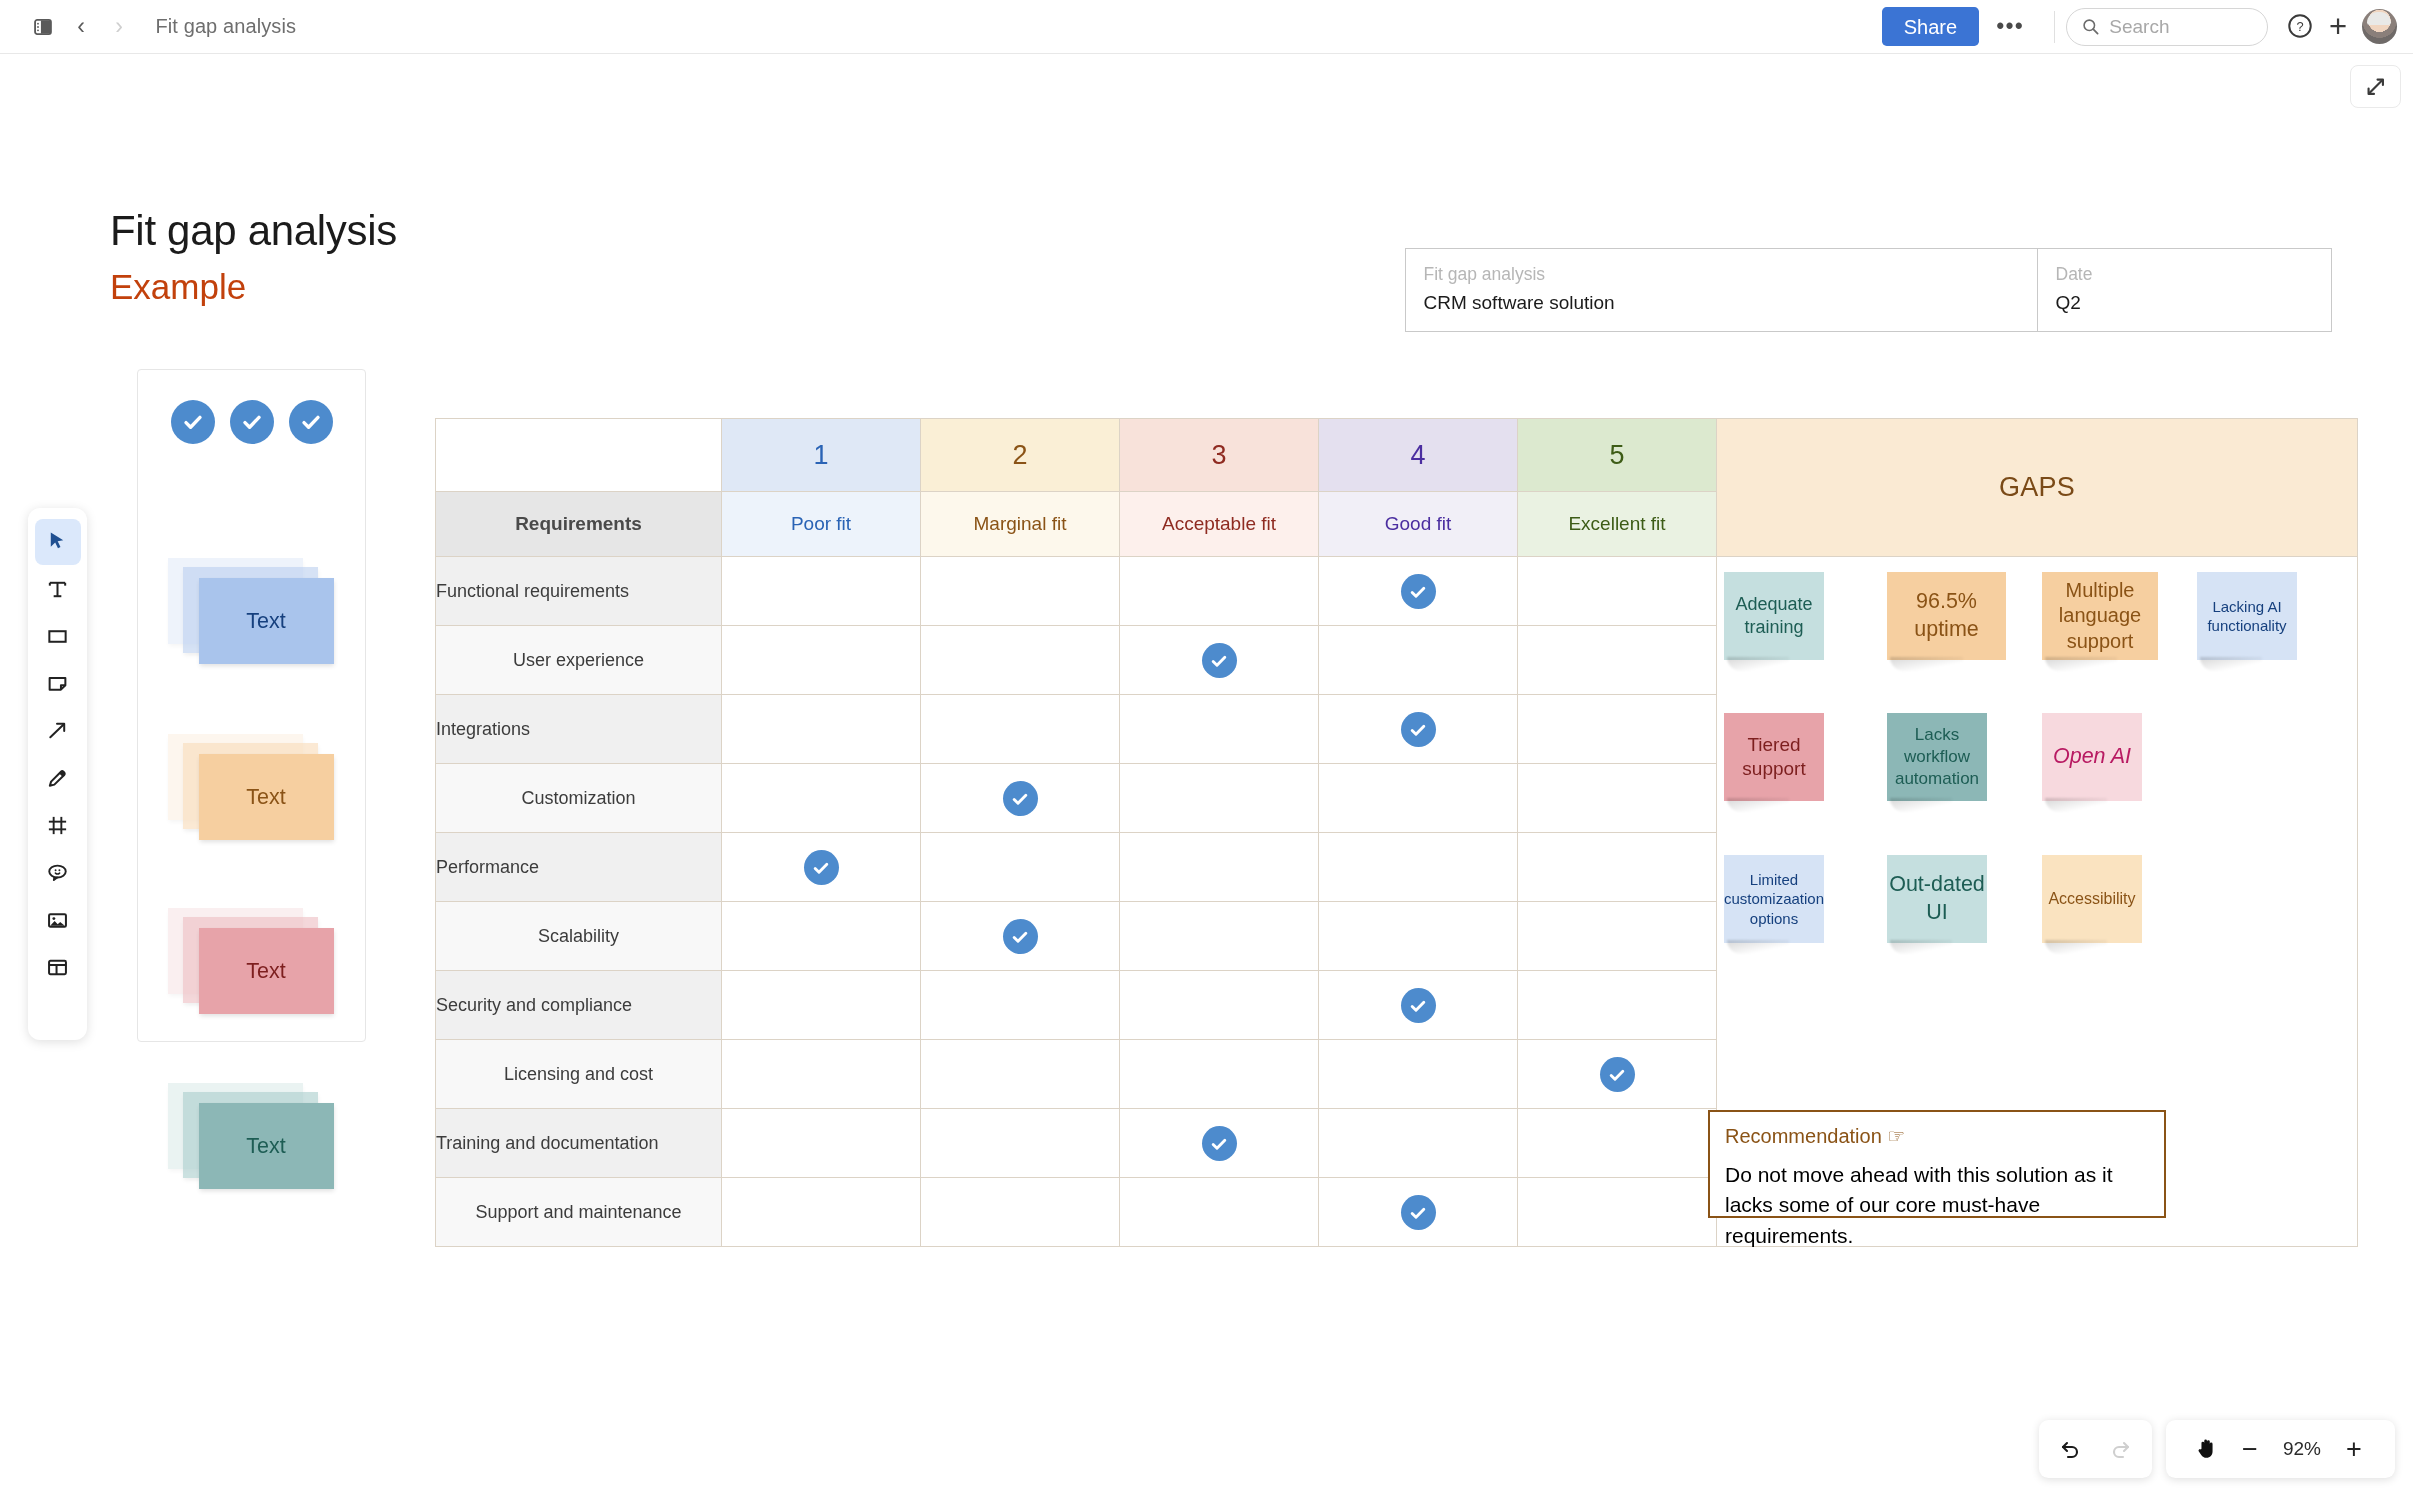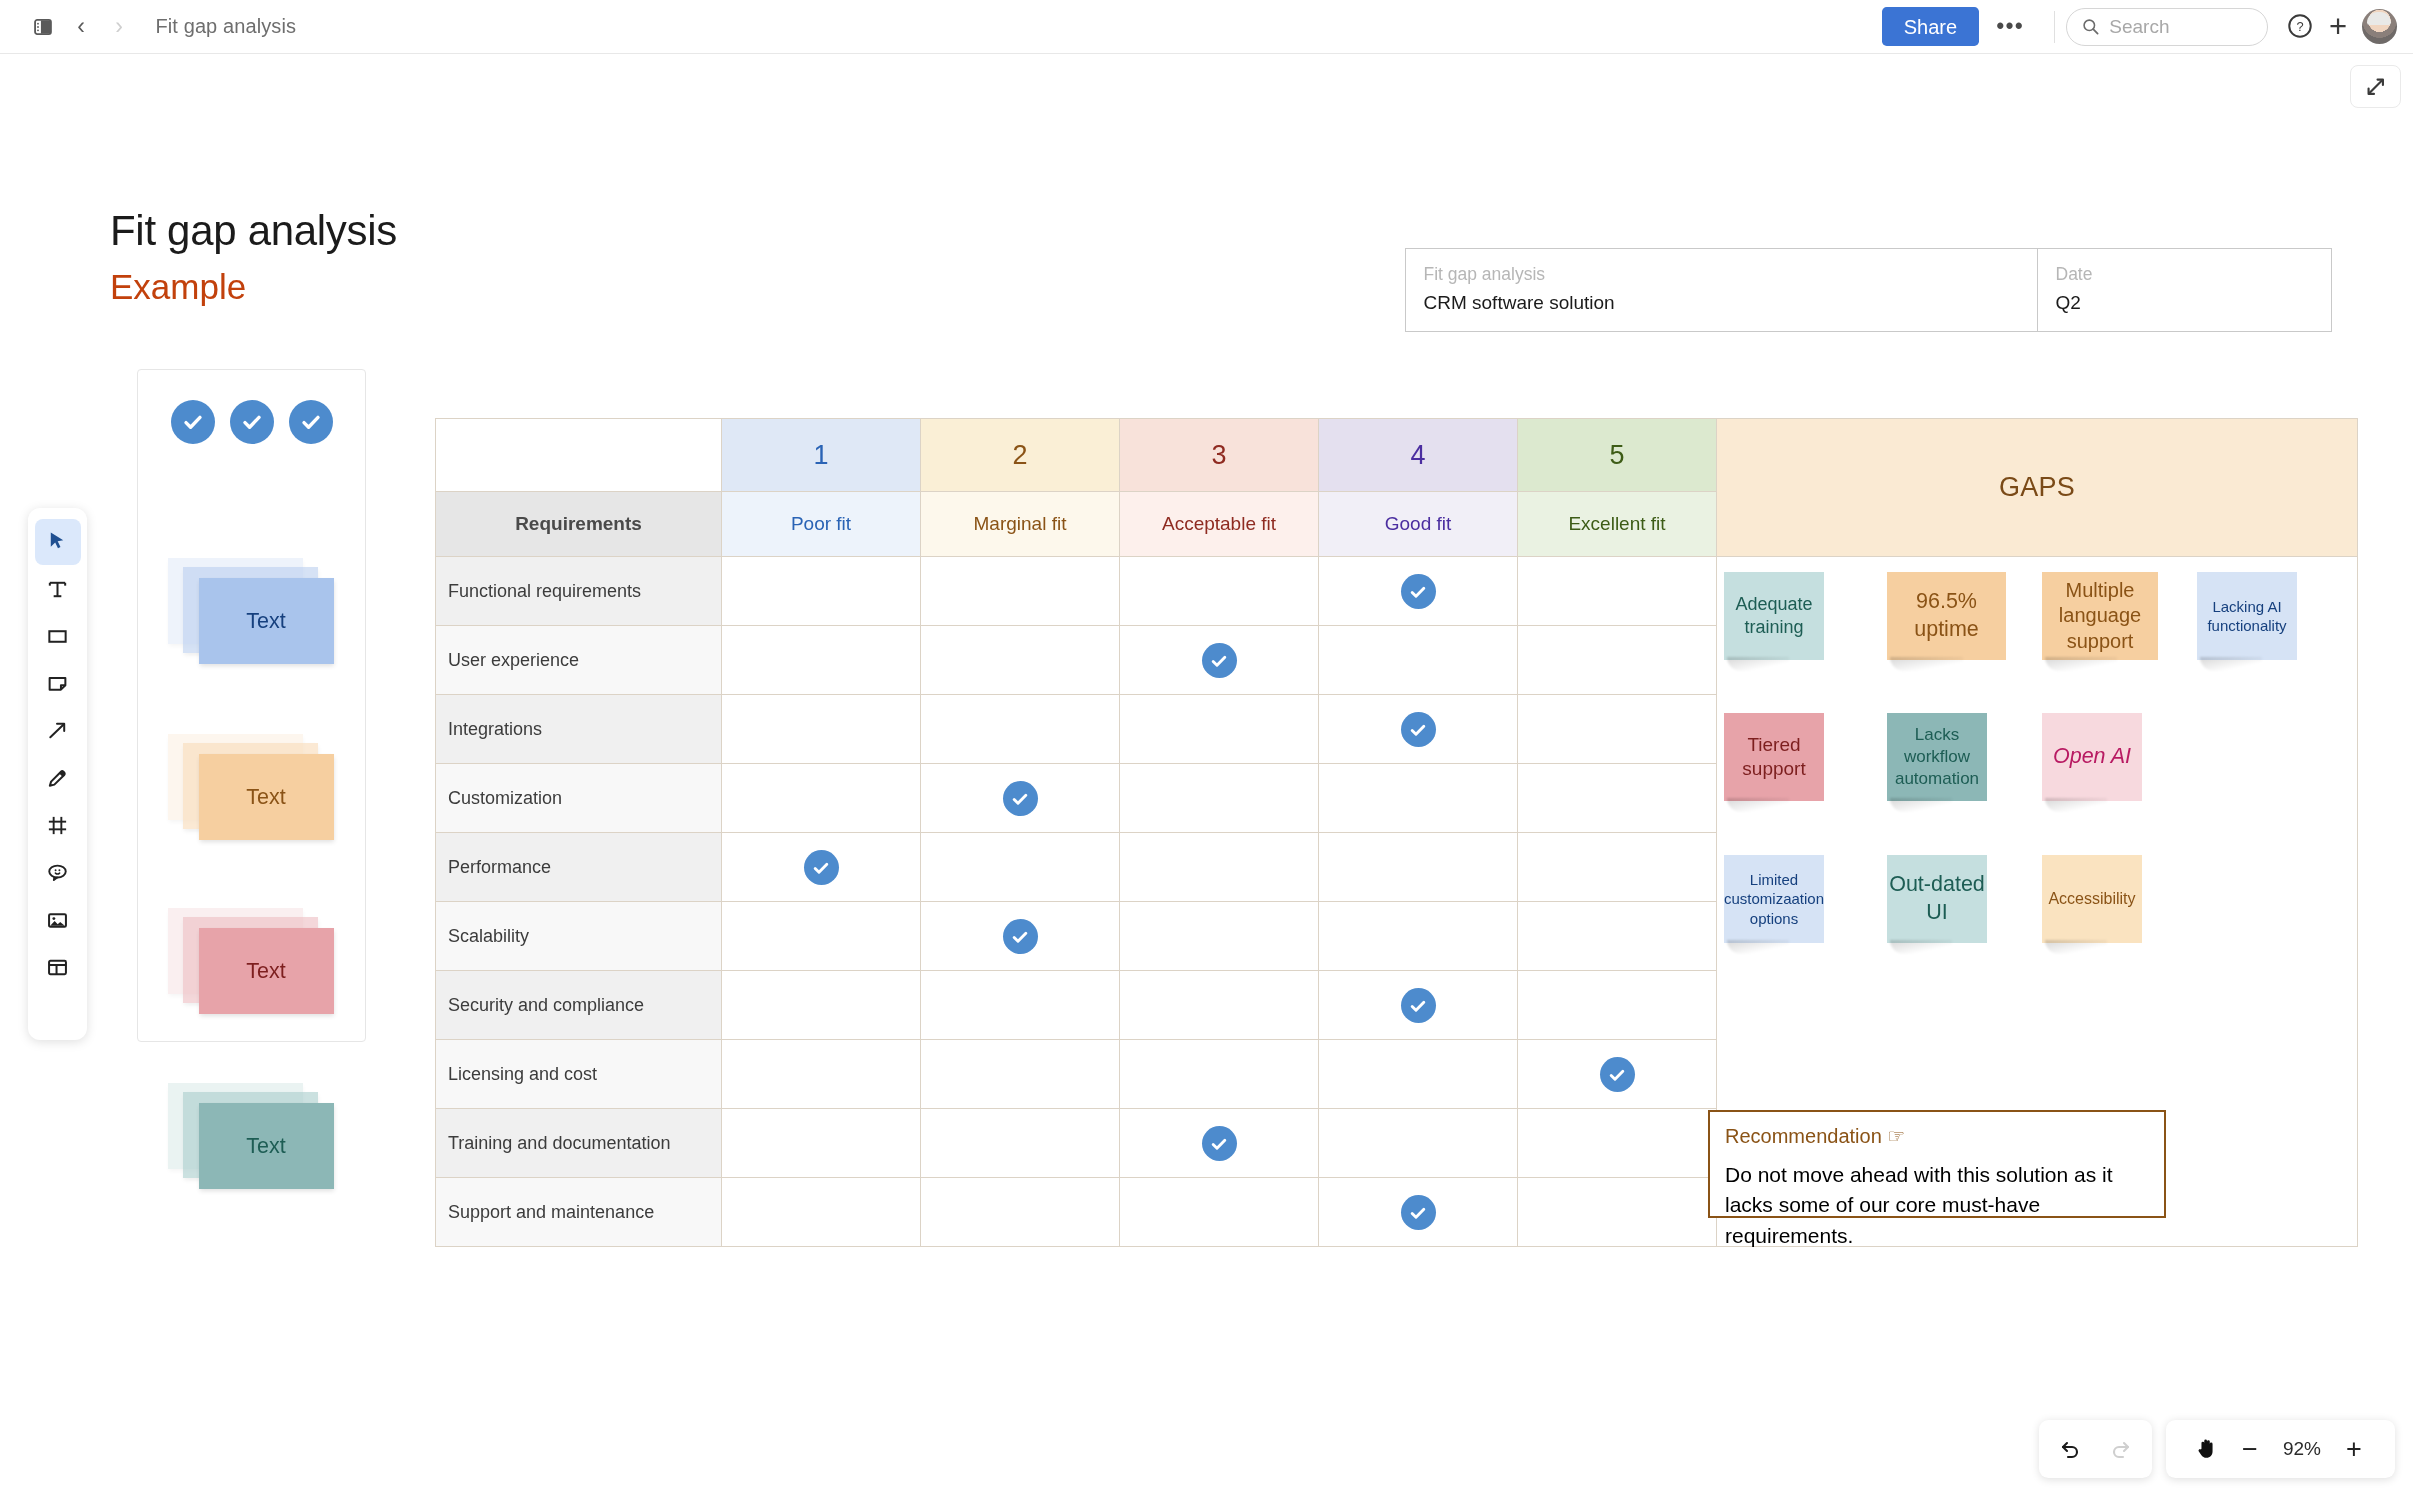--- a/index.html
+++ b/index.html
@@ -144,24 +144,24 @@
   .hreq { text-align: center; font-size: 19px; font-weight: 700; color: #4a4a4a; background: #e6e6e6; }
   .corner { background: #ffffff; }
 
   .gaps-cell {
     text-align: center; vertical-align: middle; background: #faead3;
     font-size: 27px; color: #7a4a17; letter-spacing: 0.3px;
   }
 
   .rrow td { height: 69px; }
   .req-name {
-    font-size: 18px; color: #3c3c3c; padding-left: 12px; vertical-align: middle;
+    font-size: 18px; color: #3c3c3c; vertical-align: middle;
   }
   .rrow.odd  .req-name { background: #f0f0f0; }
-  .rrow.even .req-name { background: #f8f8f8; }
+  .rrow.even .req-name { background: #f8f8f8; text-align: center; }
   .cellv { vertical-align: middle; text-align: center; }
   .tick {
     display: inline-block; width: 35px; height: 35px; border-radius: 50%;
     background: #4d8bcd; position: relative; cursor: pointer; vertical-align: middle;
   }
   .tick svg { position: absolute; left: 7.4px; top: 8.8px; }
 
   
   .notes { position: absolute; left: 1724px; top: 572px; width: 606px; height: 431px; }
   .note {

